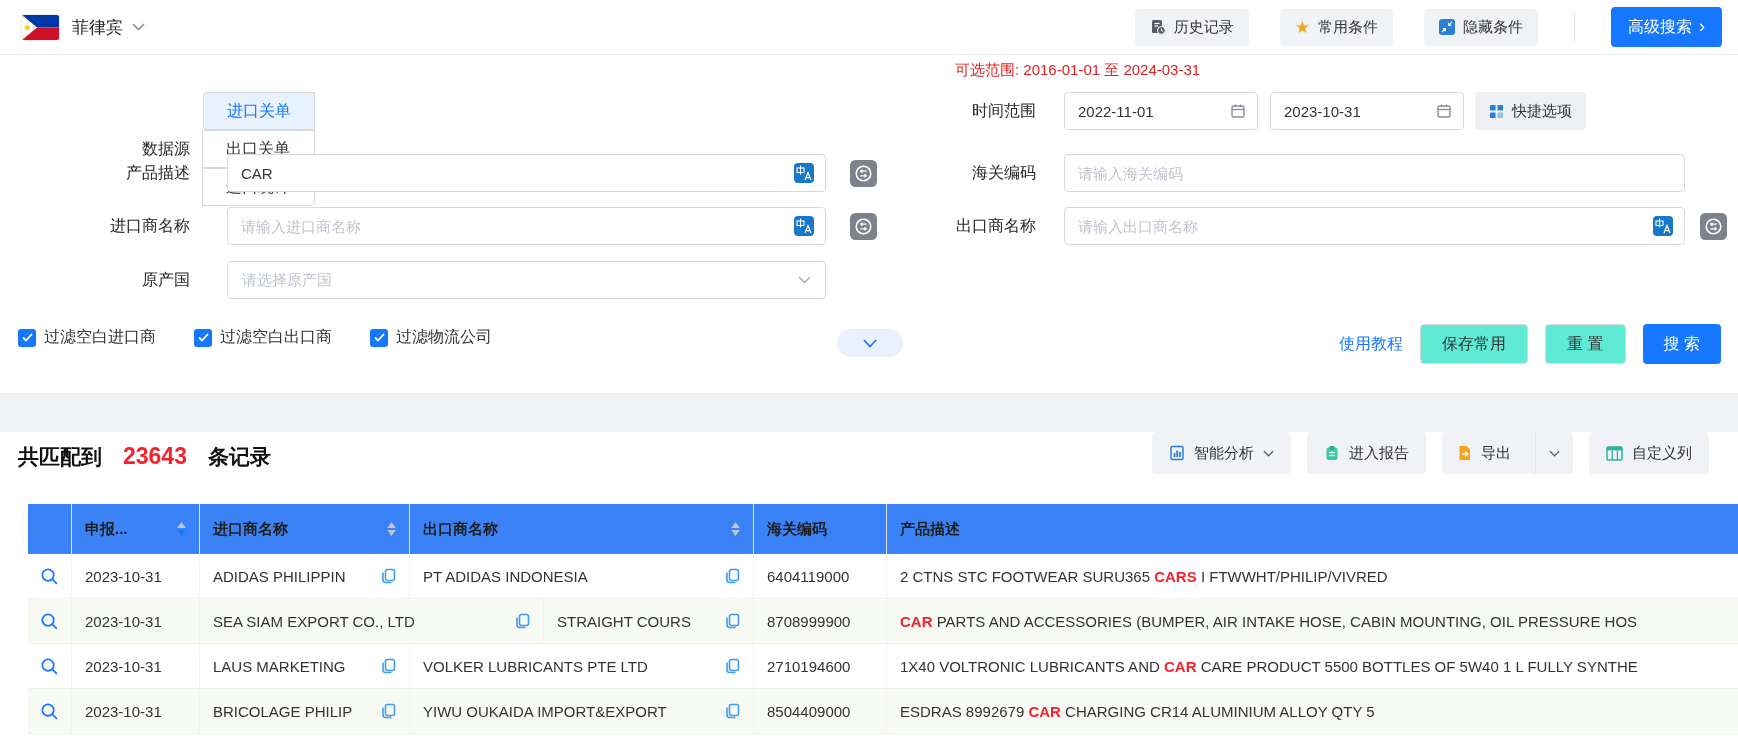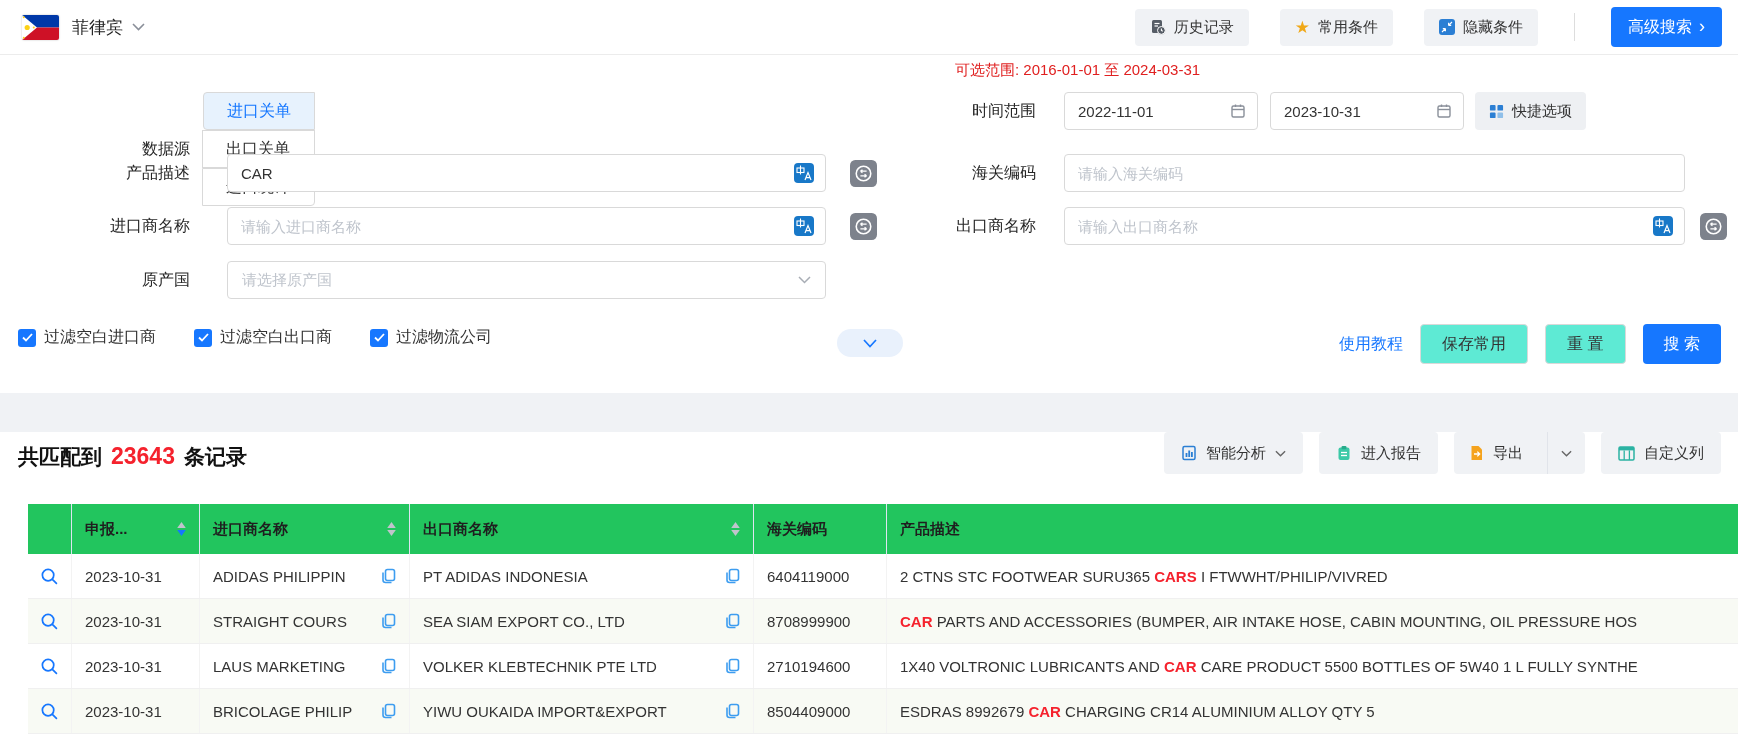--- a/index.html
+++ b/index.html
@@ -53,30 +53,30 @@
   .collapse-pill { position:absolute; left:837px; top:274px; width:66px; height:28px; background:#e9f1fc; border-radius:14px; display:flex; align-items:center; justify-content:center; cursor:pointer; }
   .form-actions { position:absolute; right:17px; top:269px; display:flex; align-items:center; gap:17px; }
   .link { color:#1677ff; font-size:16px; cursor:pointer; }
   .btn-outline { height:40px; border:1px solid #d9d9d9; border-radius:4px; background:#5eead4; font-size:16px; color:#333; display:flex; align-items:center; justify-content:center; padding:0 21px; cursor:pointer; }
   .btn-primary { height:40px; background:#1677ff; border-radius:4px; color:#fff; font-size:16px; display:flex; align-items:center; justify-content:center; padding:0 21px; cursor:pointer; }
 
   .band { height:39px; background:#f0f2f5; }
 
   
   .results { position:relative; }
-  .count-line { position:absolute; left:18px; top:11px; display:flex; align-items:baseline; gap:9px; font-size:21px; font-weight:bold; color:#111; }
+  .count-line { position:absolute; left:18px; top:11px; display:flex; align-items:baseline; gap:21px; font-size:21px; font-weight:bold; color:#111; }
   .count-num { font-size:23px; color:#f5222d; }
-  .toolbar { position:absolute; right:17px; top:0; display:flex; gap:16px; align-items:center; }
+  .toolbar { position:absolute; right:29px; top:0; display:flex; gap:16px; align-items:center; }
   .tl-btn { height:42px; background:#f0f2f5; border-radius:4px; display:flex; align-items:center; gap:9px; padding:0 17px; font-size:15px; color:#333; cursor:pointer; }
   .tl-split { padding:0; }
   .tl-split .seg-main { display:flex; align-items:center; gap:9px; padding:0 15px; height:100%; }
   .tl-split .seg-arrow { display:flex; align-items:center; padding:0 13px; height:100%; border-left:1px solid #e1e4ea; }
 
   .tbl { position:absolute; top:72px; left:28px; width:1710px; }
-  .thead { display:flex; height:50px; background:#22c55e; align-items:stretch; font-weight:bold; font-size:15px; color:#1f1f1f; }
+  .thead { display:flex; height:50px; background:#3b82f6; align-items:stretch; font-weight:bold; font-size:15px; color:#1f1f1f; }
   .th { display:flex; align-items:center; justify-content:space-between; padding:0 13px; border-right:1px solid #dfe4f2; }
   .th:last-child { border-right:none; }
   .trow { display:flex; height:45px; border-bottom:1px solid #f0f0f0; font-size:15px; color:#333; background:#fff; }
   .trow:nth-child(even) { background:#f8faf4; }
   .td { display:flex; align-items:center; padding:0 13px; border-right:1px solid #f3f3f3; }
   .td:last-child { border-right:none; }
   .c0 { width:44px; justify-content:center; padding:0; flex:none; }
   .c1 { width:128px; flex:none; }
   .c2 { width:210px; flex:none; justify-content:space-between; }
   .c3 { width:344px; flex:none; justify-content:space-between; }
@@ -472,31 +472,31 @@
       <div class="trow">
         <div class="td c0">
             <span>
           <svg width="19" height="19" viewBox="0 0 20 20">
                 <circle cx="8.5" cy="8.5" r="6" fill="none" stroke="#1677ff" stroke-width="1.8"></circle>
                 <line x1="13" y1="13" x2="17.3" y2="17.3" stroke="#1677ff" stroke-width="1.8" stroke-linecap="round"></line>
               </svg>
         </span>
           </div>
         <div class="td c1">2023-10-31</div>
+        <div class="td c3">
+          <span class="cell-text">SEA SIAM EXPORT CO., LTD</span>
+          <span>
+            <svg width="16" height="16" viewBox="0 0 16 16" fill="none" stroke="#3d9df0" stroke-width="1.6">
+                <rect x="5.5" y="1.5" width="9" height="11" rx="2"></rect>
+                <path d="M3 4.5 v7.5 a2.5 2.5 0 0 0 2.5 2.5 h6"></path>
+              </svg>
+          </span>
+        </div>
         <div class="td c2">
           <span class="cell-text">STRAIGHT COURS</span>
-          <span>
-            <svg width="16" height="16" viewBox="0 0 16 16" fill="none" stroke="#3d9df0" stroke-width="1.6">
-                <rect x="5.5" y="1.5" width="9" height="11" rx="2"></rect>
-                <path d="M3 4.5 v7.5 a2.5 2.5 0 0 0 2.5 2.5 h6"></path>
-              </svg>
-          </span>
-        </div>
-        <div class="td c3">
-          <span class="cell-text">SEA SIAM EXPORT CO., LTD</span>
           <span>
             <svg width="16" height="16" viewBox="0 0 16 16" fill="none" stroke="#3d9df0" stroke-width="1.6">
                 <rect x="5.5" y="1.5" width="9" height="11" rx="2"></rect>
                 <path d="M3 4.5 v7.5 a2.5 2.5 0 0 0 2.5 2.5 h6"></path>
               </svg>
           </span>
         </div>
         <div class="td c4">8708999900</div>
         <div class="td c5">
             <span></span>
@@ -518,21 +518,21 @@
         <div class="td c2">
           <span class="cell-text">LAUS MARKETING</span>
           <span>
             <svg width="16" height="16" viewBox="0 0 16 16" fill="none" stroke="#3d9df0" stroke-width="1.6">
                 <rect x="5.5" y="1.5" width="9" height="11" rx="2"></rect>
                 <path d="M3 4.5 v7.5 a2.5 2.5 0 0 0 2.5 2.5 h6"></path>
               </svg>
           </span>
         </div>
         <div class="td c3">
-          <span class="cell-text">VOLKER KLEBTECHNIK PTE LTD</span>
+          <span class="cell-text">VOLKER LUBRICANTS PTE LTD</span>
           <span>
             <svg width="16" height="16" viewBox="0 0 16 16" fill="none" stroke="#3d9df0" stroke-width="1.6">
                 <rect x="5.5" y="1.5" width="9" height="11" rx="2"></rect>
                 <path d="M3 4.5 v7.5 a2.5 2.5 0 0 0 2.5 2.5 h6"></path>
               </svg>
           </span>
         </div>
         <div class="td c4">2710194600</div>
         <div class="td c5">
             <span>1X40 VOLTRONIC LUBRICANTS AND </span>

